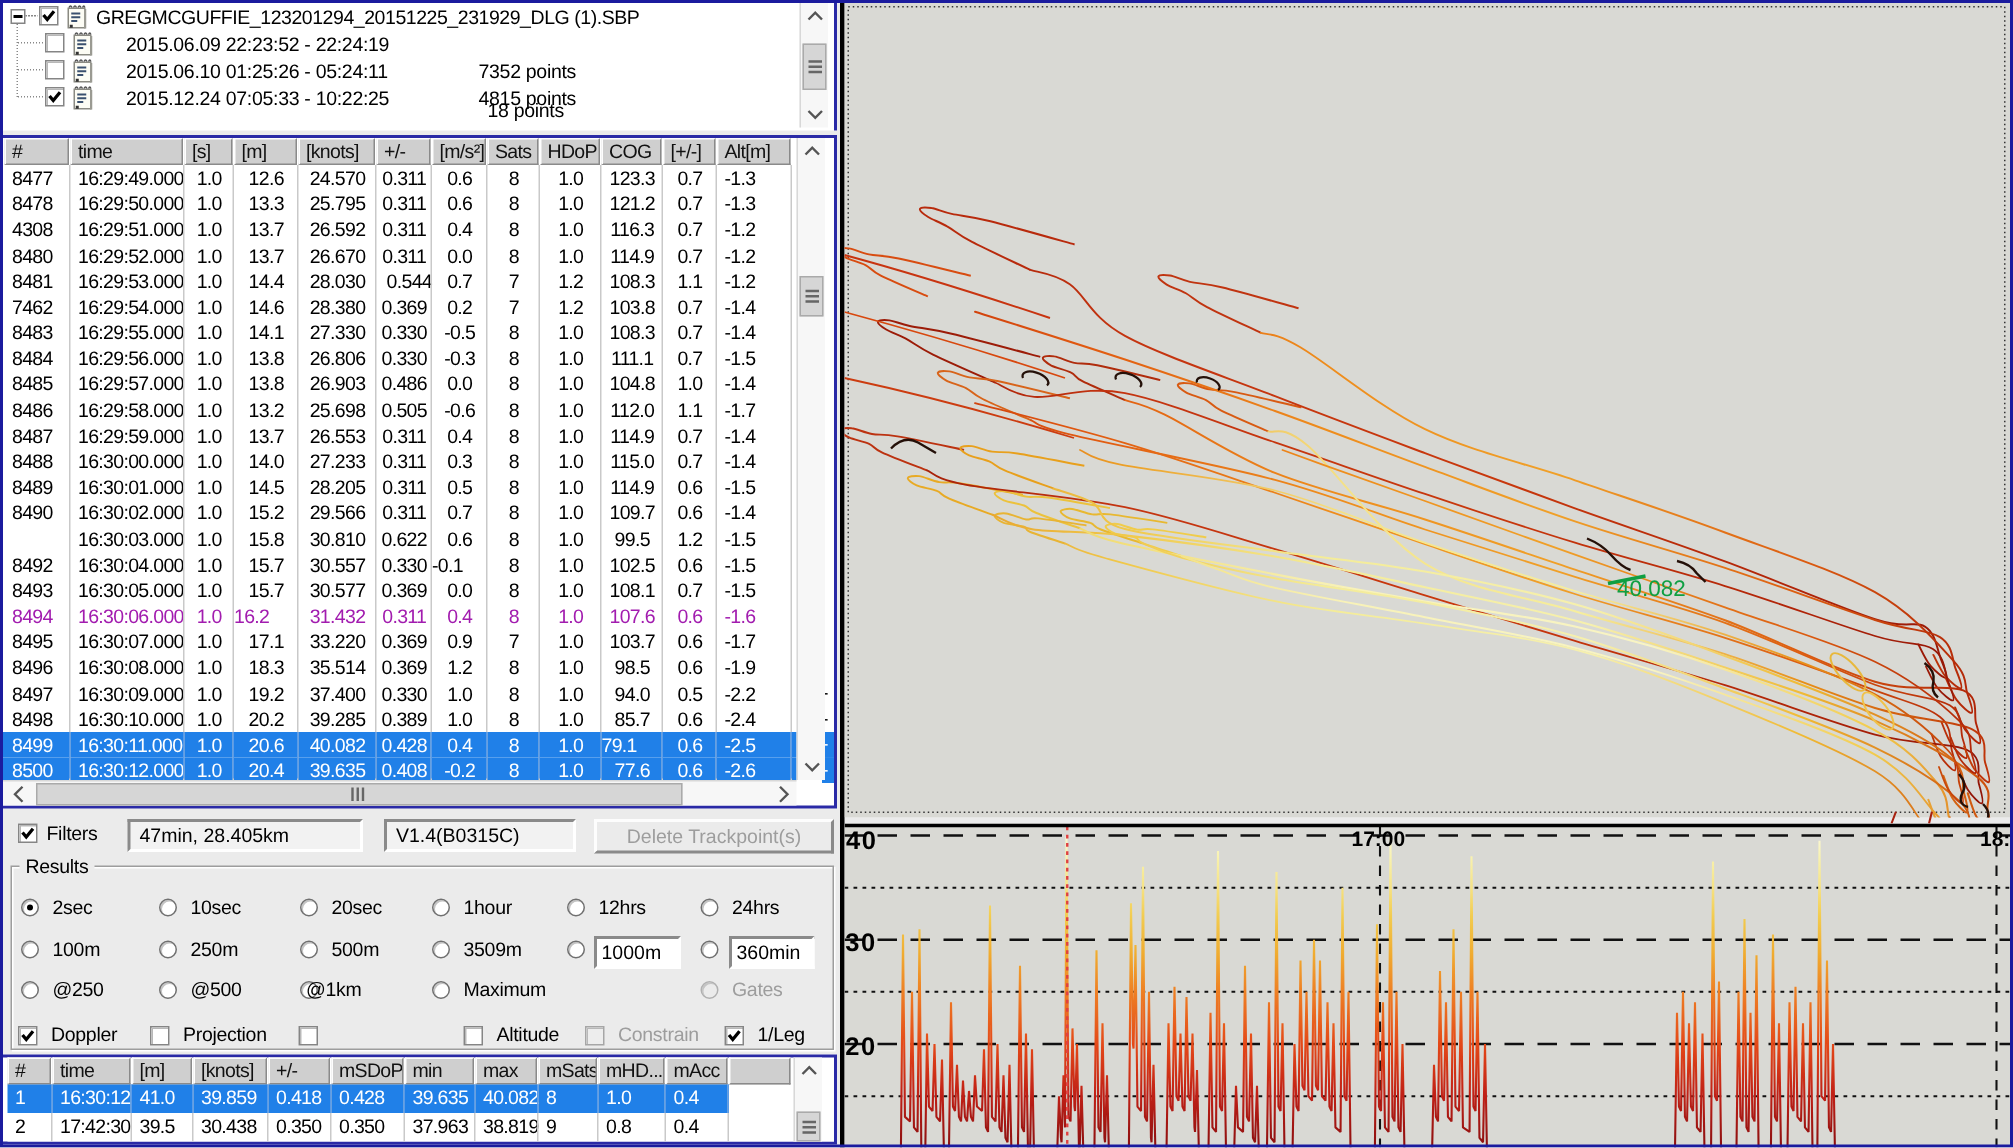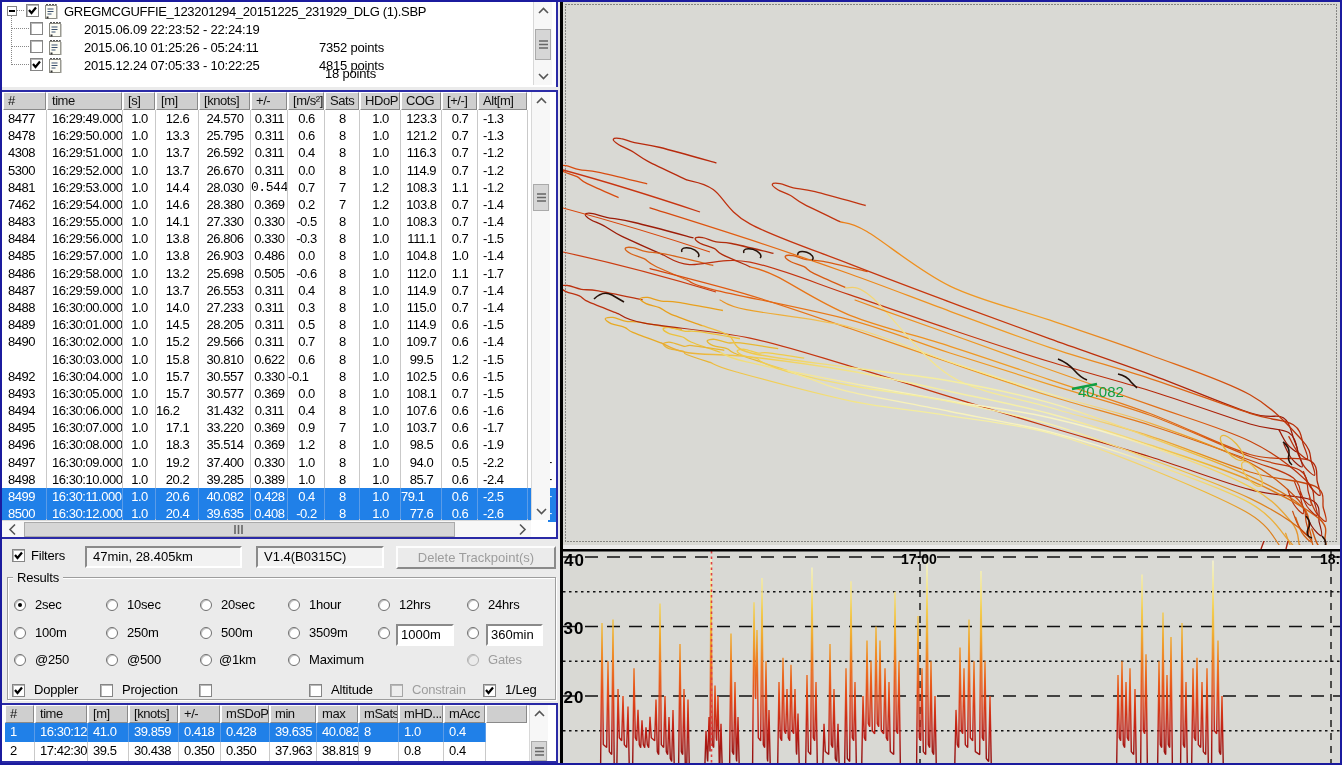--- a/index.html
+++ b/index.html
@@ -138,40 +138,40 @@
       <div class="abs" style="left:197px;top:1px;width:52px;text-align:center;">26.592</div>
       <div class="abs" style="left:249px;top:1px;width:37px;text-align:center;">0.311</div>
       <div class="abs" style="left:286px;top:1px;width:37px;text-align:center;">0.4</div>
       <div class="abs" style="left:323px;top:1px;width:35px;text-align:center;">8</div>
       <div class="abs" style="left:358px;top:1px;width:41px;text-align:center;">1.0</div>
       <div class="abs" style="left:399px;top:1px;width:41px;text-align:center;">116.3</div>
       <div class="abs" style="left:440px;top:1px;width:36px;text-align:center;">0.7</div>
       <div class="abs" style="left:481px;top:1px;">-1.2</div>
     </div>
     <div class="abs" style="left:0px;top:51.5px;width:556px;height:17.2px;background:#fff;color:#000;font-size:13px;letter-spacing:-0.45px;">
-      <div class="abs" style="left:6px;top:1px;">5300</div>
+      <div class="abs" style="left:6px;top:1px;">8480</div>
       <div class="abs" style="left:50px;top:1px;">16:29:52.000</div>
       <div class="abs" style="left:121px;top:1px;width:33px;text-align:center;">1.0</div>
       <div class="abs" style="left:154px;top:1px;width:43px;text-align:center;">13.7</div>
       <div class="abs" style="left:197px;top:1px;width:52px;text-align:center;">26.670</div>
       <div class="abs" style="left:249px;top:1px;width:37px;text-align:center;">0.311</div>
       <div class="abs" style="left:286px;top:1px;width:37px;text-align:center;">0.0</div>
       <div class="abs" style="left:323px;top:1px;width:35px;text-align:center;">8</div>
       <div class="abs" style="left:358px;top:1px;width:41px;text-align:center;">1.0</div>
       <div class="abs" style="left:399px;top:1px;width:41px;text-align:center;">114.9</div>
       <div class="abs" style="left:440px;top:1px;width:36px;text-align:center;">0.7</div>
       <div class="abs" style="left:481px;top:1px;">-1.2</div>
     </div>
     <div class="abs" style="left:0px;top:68.7px;width:556px;height:17.2px;background:#fff;color:#000;font-size:13px;letter-spacing:-0.45px;">
       <div class="abs" style="left:6px;top:1px;">8481</div>
       <div class="abs" style="left:50px;top:1px;">16:29:53.000</div>
       <div class="abs" style="left:121px;top:1px;width:33px;text-align:center;">1.0</div>
       <div class="abs" style="left:154px;top:1px;width:43px;text-align:center;">14.4</div>
       <div class="abs" style="left:197px;top:1px;width:52px;text-align:center;">28.030</div>
-      <div class="abs" style="left:249px;top:1px;width:37px;text-align:left;font-family:Liberation Mono, monospace;">0.544</div>
+      <div class="abs" style="left:249px;top:1px;width:37px;text-align:right;">0.544</div>
       <div class="abs" style="left:286px;top:1px;width:37px;text-align:center;">0.7</div>
       <div class="abs" style="left:323px;top:1px;width:35px;text-align:center;">7</div>
       <div class="abs" style="left:358px;top:1px;width:41px;text-align:center;">1.2</div>
       <div class="abs" style="left:399px;top:1px;width:41px;text-align:center;">108.3</div>
       <div class="abs" style="left:440px;top:1px;width:36px;text-align:center;">1.1</div>
       <div class="abs" style="left:481px;top:1px;">-1.2</div>
     </div>
     <div class="abs" style="left:0px;top:85.9px;width:556px;height:17.2px;background:#fff;color:#000;font-size:13px;letter-spacing:-0.45px;">
       <div class="abs" style="left:6px;top:1px;">7462</div>
       <div class="abs" style="left:50px;top:1px;">16:29:54.000</div>
@@ -333,21 +333,21 @@
       <div class="abs" style="left:154px;top:1px;width:43px;text-align:center;">15.7</div>
       <div class="abs" style="left:197px;top:1px;width:52px;text-align:center;">30.577</div>
       <div class="abs" style="left:249px;top:1px;width:37px;text-align:center;">0.369</div>
       <div class="abs" style="left:286px;top:1px;width:37px;text-align:center;">0.0</div>
       <div class="abs" style="left:323px;top:1px;width:35px;text-align:center;">8</div>
       <div class="abs" style="left:358px;top:1px;width:41px;text-align:center;">1.0</div>
       <div class="abs" style="left:399px;top:1px;width:41px;text-align:center;">108.1</div>
       <div class="abs" style="left:440px;top:1px;width:36px;text-align:center;">0.7</div>
       <div class="abs" style="left:481px;top:1px;">-1.5</div>
     </div>
-    <div class="abs" style="left:0px;top:292.1px;width:568px;height:17.2px;background:#fff;color:#000000;font-size:13px;letter-spacing:-0.45px;">
+    <div class="abs" style="left:0px;top:292.1px;width:568px;height:17.2px;background:#fff;color:#a21caf;font-size:13px;letter-spacing:-0.45px;">
       <div class="abs" style="left:6px;top:1px;">8494</div>
       <div class="abs" style="left:50px;top:1px;">16:30:06.000</div>
       <div class="abs" style="left:121px;top:1px;width:33px;text-align:center;">1.0</div>
       <div class="abs" style="left:154px;top:1px;width:43px;">16.2</div>
       <div class="abs" style="left:197px;top:1px;width:52px;text-align:center;">31.432</div>
       <div class="abs" style="left:249px;top:1px;width:37px;text-align:center;">0.311</div>
       <div class="abs" style="left:286px;top:1px;width:37px;text-align:center;">0.4</div>
       <div class="abs" style="left:323px;top:1px;width:35px;text-align:center;">8</div>
       <div class="abs" style="left:358px;top:1px;width:41px;text-align:center;">1.0</div>
       <div class="abs" style="left:399px;top:1px;width:41px;text-align:center;">107.6</div>
@@ -514,21 +514,21 @@
 <div class="txt" style="left:309px;top:625px;">3509m</div>
 <div class="abs" style="left:378px;top:627px;width:12px;height:12px;border-radius:50%;background:#fff;border:1px solid #707070;box-shadow:inset 1px 1px 0 #c4c4c4;"></div>
 <div class="abs" style="left:467px;top:627px;width:12px;height:12px;border-radius:50%;background:#fff;border:1px solid #707070;box-shadow:inset 1px 1px 0 #c4c4c4;"></div>
 <div class="abs" style="left:396px;top:624px;width:58px;height:22px;background:#fff;border-top:2px solid #8a8a8a;border-left:2px solid #8a8a8a;border-bottom:2px solid #fff;border-right:2px solid #fff;font-size:13px;line-height:18px;padding-left:3px;color:#000;white-space:nowrap;">1000m</div>
 <div class="abs" style="left:486px;top:624px;width:57px;height:22px;background:#fff;border-top:2px solid #8a8a8a;border-left:2px solid #8a8a8a;border-bottom:2px solid #fff;border-right:2px solid #fff;font-size:13px;line-height:18px;padding-left:3px;color:#000;white-space:nowrap;">360min</div>
 <div class="abs" style="left:14px;top:654px;width:12px;height:12px;border-radius:50%;background:#fff;border:1px solid #707070;box-shadow:inset 1px 1px 0 #c4c4c4;"></div>
 <div class="txt" style="left:35px;top:652px;color:#000;">@250</div>
 <div class="abs" style="left:106px;top:654px;width:12px;height:12px;border-radius:50%;background:#fff;border:1px solid #707070;box-shadow:inset 1px 1px 0 #c4c4c4;"></div>
 <div class="txt" style="left:127px;top:652px;color:#000;">@500</div>
 <div class="abs" style="left:200px;top:654px;width:12px;height:12px;border-radius:50%;background:#fff;border:1px solid #707070;box-shadow:inset 1px 1px 0 #c4c4c4;"></div>
-<div class="txt" style="left:219px;top:652px;color:#000;">@1km</div>
+<div class="txt" style="left:204px;top:652px;color:#000;">@1km</div>
 <div class="abs" style="left:288px;top:654px;width:12px;height:12px;border-radius:50%;background:#fff;border:1px solid #707070;box-shadow:inset 1px 1px 0 #c4c4c4;"></div>
 <div class="txt" style="left:309px;top:652px;color:#000;">Maximum</div>
 <div class="abs" style="left:467px;top:654px;width:12px;height:12px;border-radius:50%;background:#ebebeb;border:1px solid #b0b0b0;box-shadow:inset 1px 1px 0 #c4c4c4;"></div>
 <div class="txt" style="left:488px;top:652px;color:#9d9d9d;">Gates</div>
 <div class="abs" style="left:12px;top:684px;width:13px;height:13px;background:#fff;border:1px solid #858585;box-shadow:inset 1px 1px 0 #b8b8b8;">
     <svg width="11" height="11" style="position:absolute;left:0px;top:0px">
       <path d="M2 5 L4.5 8 L9 2.5" stroke="#000" stroke-width="2.2" fill="none"></path>
     </svg>
   </div>
 <div class="txt" style="left:34px;top:682px;color:#000;">Doppler</div>

